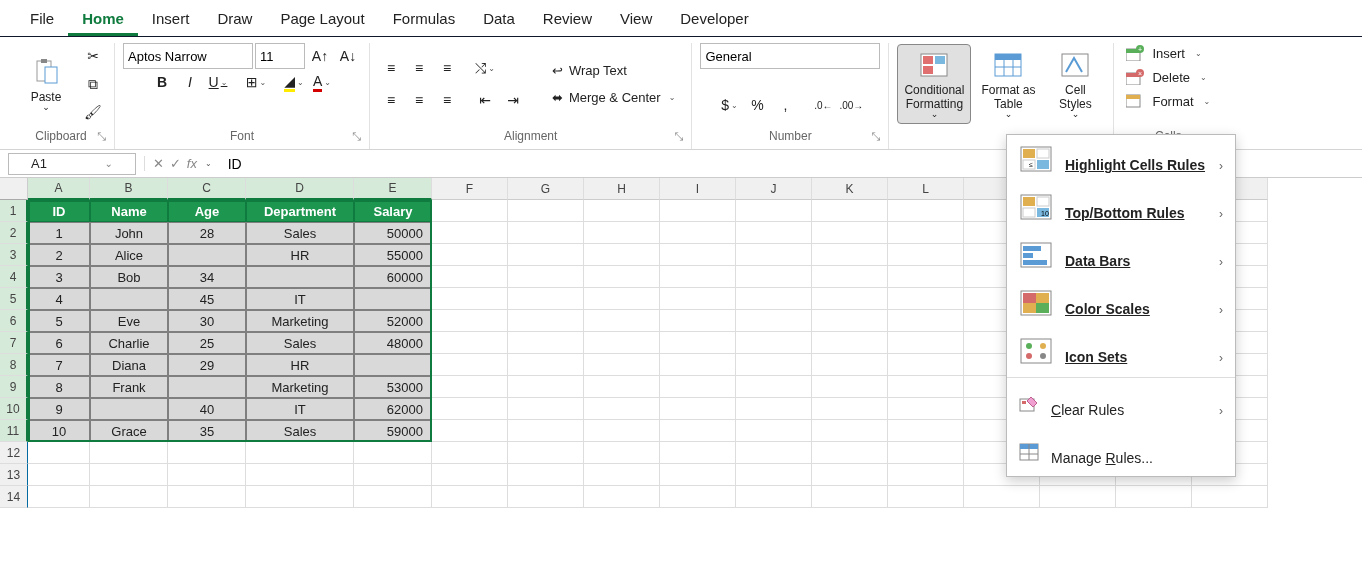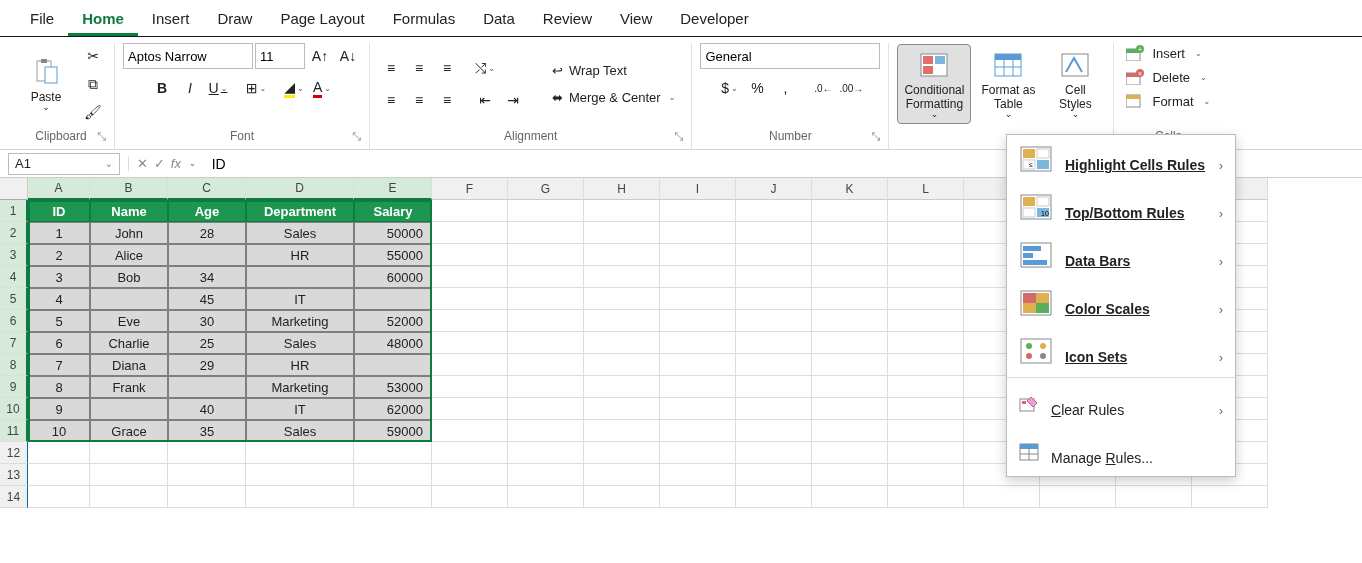--- a/index.html
+++ b/index.html
@@ -27,21 +27,21 @@
 
 .font-select { width: 130px; height: 26px; border: 1px solid #bbb; font-size: 13px; padding: 0 4px; }
 .size-select { width: 50px; height: 26px; border: 1px solid #bbb; font-size: 13px; padding: 0 4px; }
 .number-select { width: 180px; height: 26px; border: 1px solid #bbb; font-size: 13px; padding: 0 4px; }
 
 .stack { display: flex; flex-direction: column; gap: 2px; }
 .row { display: flex; align-items: center; gap: 2px; }
 
 
 .formula-bar { display: flex; align-items: center; border-bottom: 1px solid #ccc; height: 28px; }
-.name-box { width: 112px; height: 22px; border: 1px solid #bbb; margin: 0 8px; padding: 0 6px; font-size: 13px; display: flex; align-items: center; justify-content: space-between; }
+.name-box { width: 128px; height: 22px; border: 1px solid #bbb; margin: 0 8px; padding: 0 22px; font-size: 13px; display: flex; align-items: center; justify-content: space-between; }
 .fx-area { display: flex; align-items: center; gap: 6px; color: #888; font-size: 13px; padding: 0 8px; border-left: 1px solid #ddd; }
 .formula-input { flex: 1; border: none; font-size: 14px; padding: 0 8px; outline: none; }
 
 
 .grid { display: flex; }
 .row-headers { display: flex; flex-direction: column; }
 .corner { width: 28px; height: 22px; background: #f0f0f0; border-right: 1px solid #ccc; border-bottom: 1px solid #aaa; }
 .row-header { width: 28px; height: 22px; background: #f0f0f0; border-right: 1px solid #0369a1; border-bottom: 1px solid #ddd; display: flex; align-items: center; justify-content: center; font-size: 12px; color: #444; }
 .row-header.sel { background: #d6ead9; border-right: 2px solid #0f7b3e; }
 
@@ -126,21 +126,21 @@
           </div>
       </div>
     </div>
     <div class="ribbon-group-label">
         <span>Clipboard</span>
         <span class="launcher">⤡</span>
       </div>
   </div>
 
   <div class="ribbon-group">
-    <div class="ribbon-group-body stack" style="gap:6px;">
+    <div class="ribbon-group-body stack" style="gap:0;">
       <div class="row">
         <input class="font-select" value="Aptos Narrow" style="">
         <input class="size-select" value="11" style="">
         <div class="small-btn">
             <span>A↑</span>
           </div>
         <div class="small-btn">
             <span>A↓</span>
           </div>
       </div>
@@ -224,21 +224,21 @@
         </div>
       </div>
     </div>
     <div class="ribbon-group-label">
         <span>Alignment</span>
         <span class="launcher">⤡</span>
       </div>
   </div>
 
   <div class="ribbon-group">
-    <div class="ribbon-group-body stack" style="gap:6px;">
+    <div class="ribbon-group-body stack" style="gap:23px;">
       <input class="number-select" value="General" style="">
       <div class="row">
         <div class="small-btn">
             <span>$</span>
             <span class="small-dd">⌄</span>
           </div>
         <div class="small-btn">
             <span>%</span>
           </div>
         <div class="small-btn">

